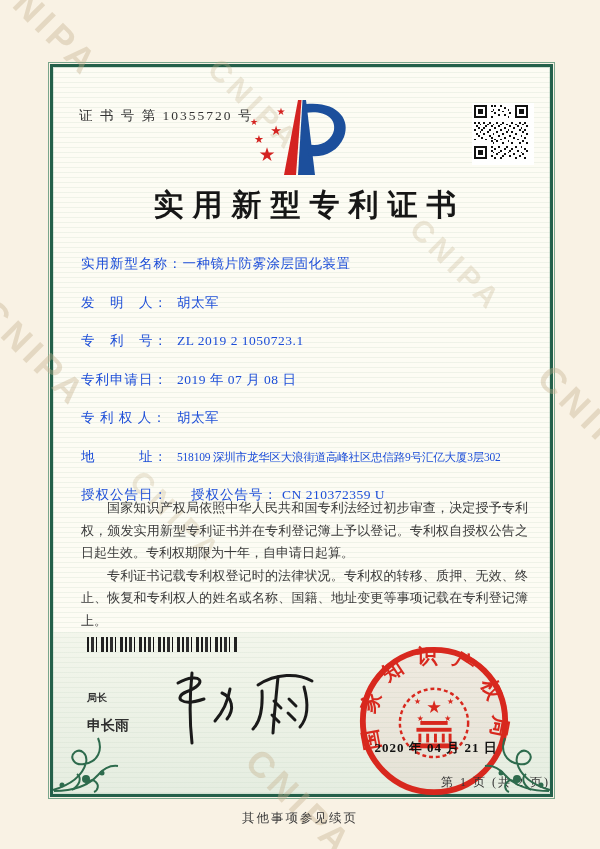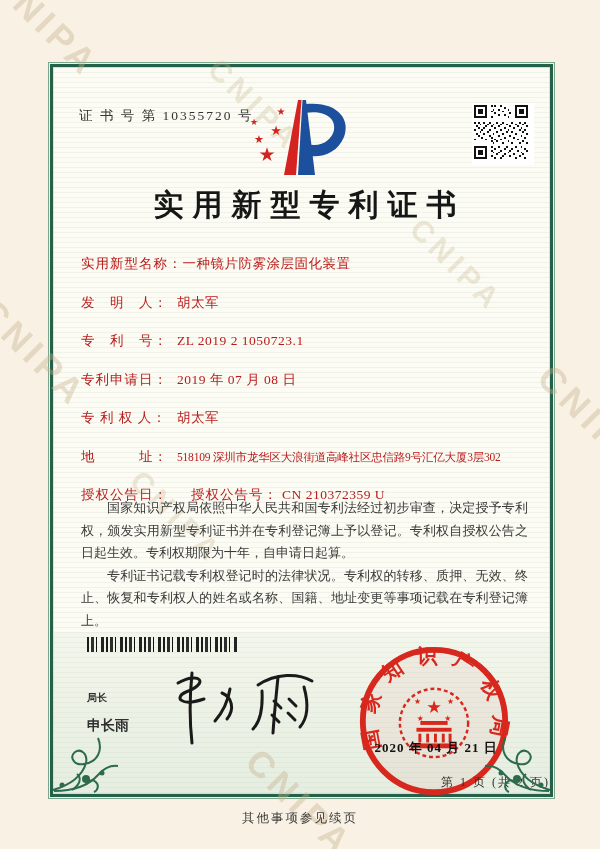--- a/index.html
+++ b/index.html
@@ -38,21 +38,21 @@
   
   .cert-no{position:absolute;left:26px;top:40px;font-size:13.5px;letter-spacing:2px;color:#333;}
   .logo{position:absolute;left:50%;top:28px;transform:translateX(-50%);}
   .qr{position:absolute;right:16px;top:36px;width:58px;height:58px;background:#fff;padding:2px;}
   .title{
     position:absolute;left:0;right:0;top:118px;text-align:center;
     font-size:30px;font-weight:bold;letter-spacing:9px;color:#161616;margin-left:16px;
   }
   
   .fields{position:absolute;left:28px;top:188px;width:445px;}
-  .frow{display:flex;align-items:baseline;margin-bottom:20.5px;font-size:13.5px;color:#b91c1c;}
+  .frow{display:flex;align-items:baseline;margin-bottom:20.5px;font-size:13.5px;color:#1d4ed8;}
   .flabel{flex:0 0 96px;letter-spacing:1px;white-space:nowrap;}
   .fvalue{letter-spacing:.5px;white-space:nowrap;}
   .fvalue.addr{font-size:11.5px;letter-spacing:-.2px;}
   .frow.dual .pair{display:flex;align-items:baseline;}
   .frow.dual .pair2{margin-left:14px;}
   .frow.dual .pair2 .flabel{flex:0 0 auto;margin-right:4px;}
   
   .paras{position:absolute;left:28px;top:430px;width:447px;font-size:13px;line-height:1.74;color:#3a3a3a;text-align:justify;}
   .paras p{margin:0;text-indent:2em;}
   

